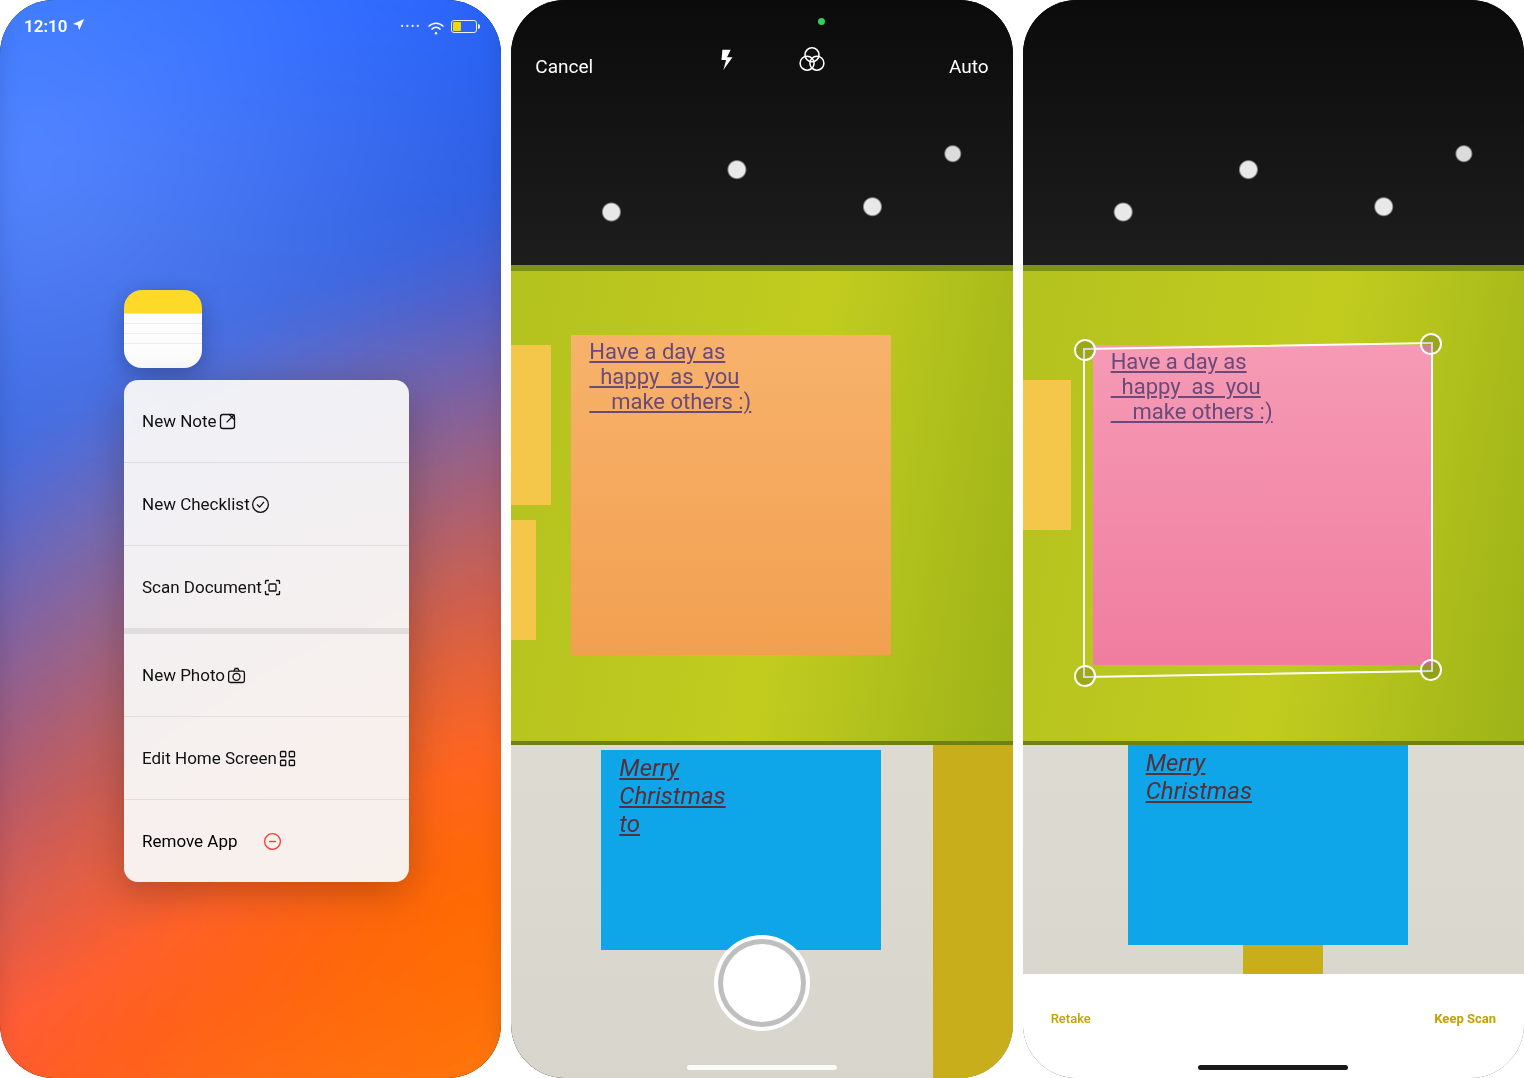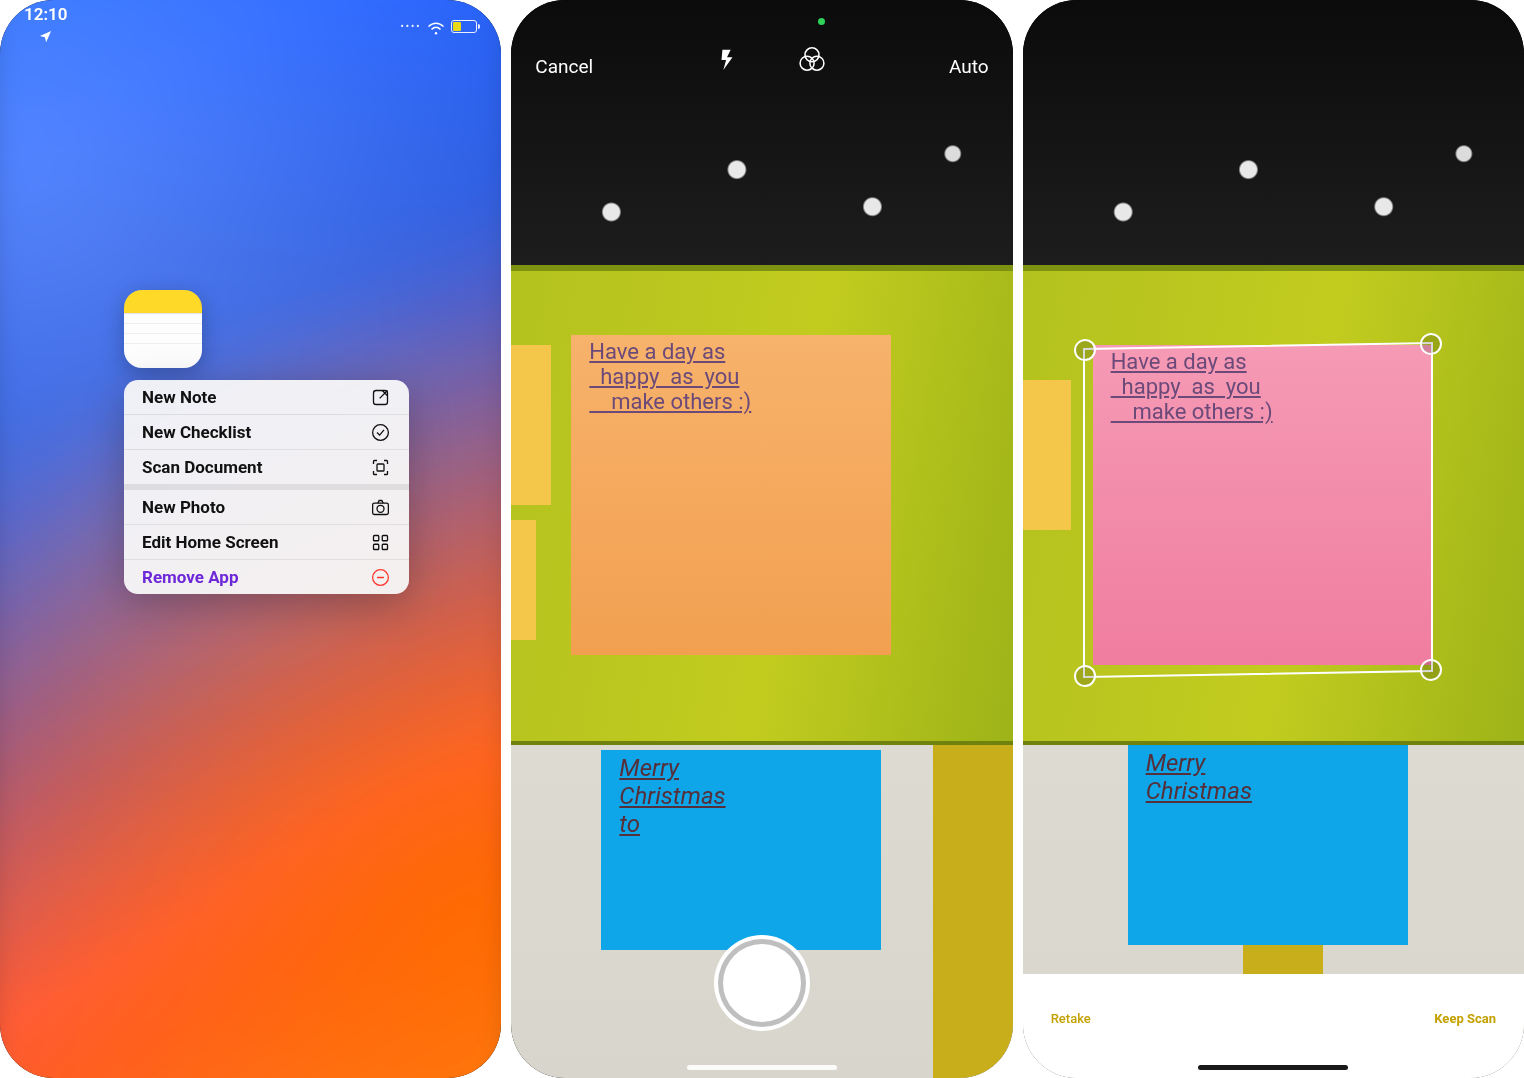--- a/index.html
+++ b/index.html
@@ -7,36 +7,36 @@
   .phone { position:relative; flex:1; border-radius:54px; overflow:hidden; background:#000; }
 
   
   .p1-bg { position:absolute; inset:0;
            background:
              radial-gradient(circle at 12% 20%, rgba(255,255,255,0.25), transparent 55%),
              radial-gradient(circle at 88% 80%, rgba(255,120,0,0.6), transparent 55%),
              linear-gradient(155deg,#1e62ff 0%,#2b55c8 35%,#ff5f3b 80%,#ff8a3d 100%);
            filter:blur(22px) saturate(120%); transform:scale(1.15); }
   .status-bar { position:absolute; top:0; left:0; right:0; height:44px; display:flex; align-items:center; justify-content:space-between; padding:8px 24px 0; color:#fff; font-size:17px; font-weight:600; z-index:5; }
-  .status-left { display:flex; align-items:center; gap:4px;flex-direction:column; }
+  .status-left { display:flex; gap:4px; }
   .status-right { display:flex; align-items:center; gap:6px; }
   .battery { width:26px; height:13px; border:1.5px solid #fff; border-radius:3px; position:relative; opacity:.9; }
   .battery::after { content:""; position:absolute; right:-4px; top:3px; width:2.5px; height:5px; background:#fff; border-radius:0 2px 2px 0; }
   .battery-fill { position:absolute; left:1px; top:1px; bottom:1px; width:30%; background:#ffe600; border-radius:1px; }
   .wifi { width:18px; height:13px; }
 
   .notes-app-icon { position:absolute; top:290px; left:124px; width:78px; height:78px; border-radius:18px;
     background:linear-gradient(#ffd928 0%,#ffd928 30%,#fdfdfd 30%,#fdfdfd 100%); box-shadow:0 6px 22px rgba(0,0,0,.25); z-index:4; }
   .notes-app-icon::before { content:""; position:absolute; top:30%; left:0; right:0; height:1px; background:rgba(0,0,0,.1); box-shadow:0 10px 0 rgba(0,0,0,.06),0 20px 0 rgba(0,0,0,.06),0 30px 0 rgba(0,0,0,.06); }
 
   .ctx-menu { position:absolute; top:380px; left:124px; width:285px; background:rgba(248,248,248,0.95); border-radius:14px; overflow:hidden; z-index:4; box-shadow:0 10px 40px rgba(0,0,0,.25); backdrop-filter:blur(10px);}
-  .ctx-item { display:flex; align-items:center; justify-content:space-between; padding:6px 18px; font-size:17px; color:#111; border-bottom:1px solid rgba(0,0,0,.08);font-weight:bold; }
+  .ctx-item { display:flex; align-items:center; padding:30px 18px; font-size:17px; color:#111; border-bottom:1px solid rgba(0,0,0,.08); }
   .ctx-item:last-child { border-bottom:none; }
   .ctx-sep { border-bottom-width:6px; border-bottom-color:rgba(0,0,0,.08);}
-  .ctx-item.destructive { color:#6d28d9;gap:24px; }
+  .ctx-item.destructive { color:#000000;gap:24px; }
   .ctx-icon { width:22px; height:22px; display:flex; align-items:center; justify-content:center; }
   .ctx-icon svg { width:21px; height:21px; stroke:#111; stroke-width:1.5; fill:none; }
   .ctx-item.destructive .ctx-icon svg { stroke:#ff3b30; }
 
   
   .p2-viewfinder, .p3-viewfinder { position:absolute; inset:0; }
   .sky { position:absolute; top:0; left:0; right:0; height:265px;
          background:
            radial-gradient(circle at 20% 80%, rgba(255,255,255,0.9) 0 8px, transparent 10px),
            radial-gradient(circle at 45% 64%, rgba(255,255,255,0.9) 0 8px, transparent 10px),

